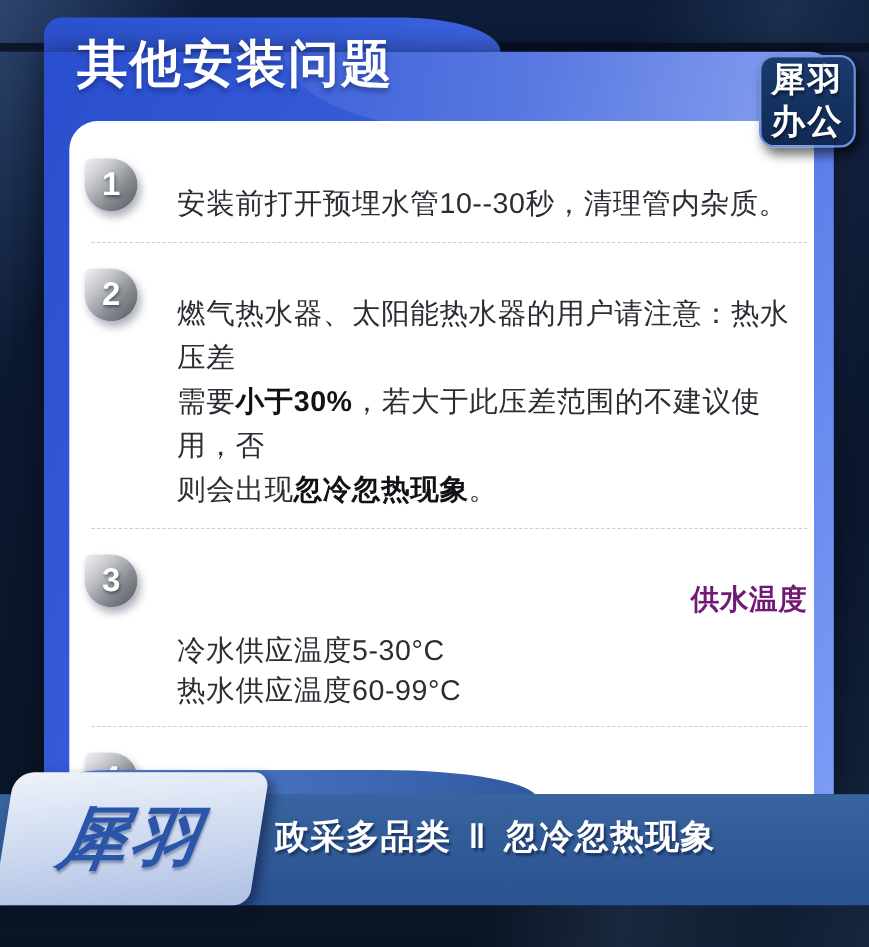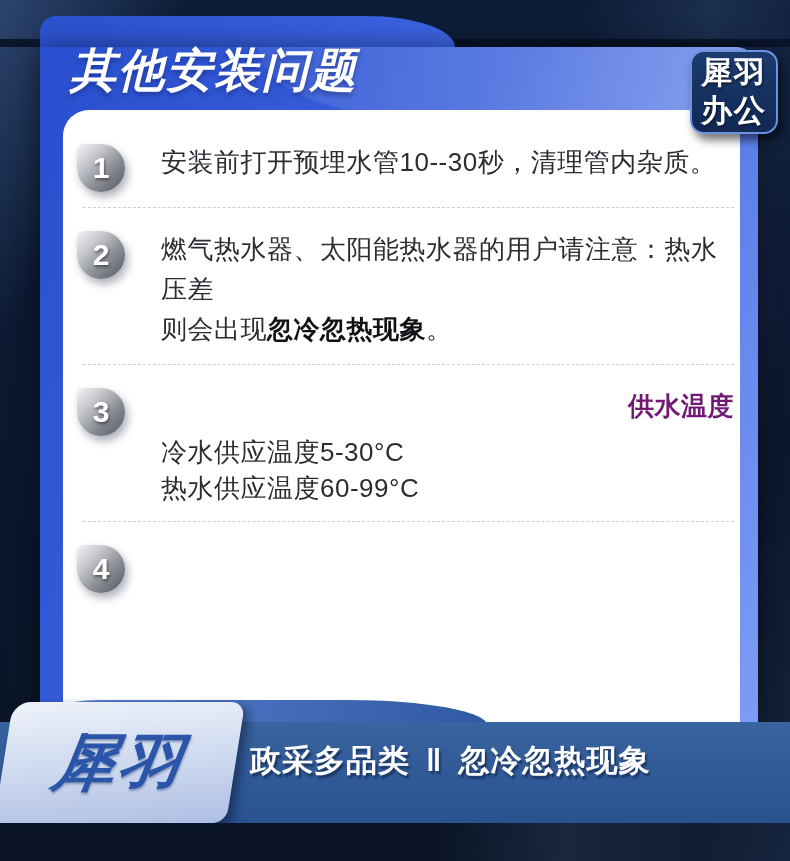--- a/index.html
+++ b/index.html
@@ -30,24 +30,23 @@
     background:linear-gradient(115deg,#2a4fce 0%,#3a60dc 45%,#7d9cf6 100%);
     border-radius:0 22px 0 0;overflow:hidden;
     box-shadow:0 0 26px rgba(0,0,0,.45);
   }
   .panel-light{
     position:absolute;top:0;right:0;width:500px;height:72px;
     background:linear-gradient(90deg, rgba(255,255,255,.06), rgba(255,255,255,.28));
     border-bottom-left-radius:170px 72px;
   }
   .page-title{
-    position:absolute;left:70px;top:40px;z-index:4;
+    position:absolute;left:70px;top:28px;z-index:4;
     color:#ffffff;font-size:46px;font-weight:bold;letter-spacing:2px;
     text-shadow:0 3px 5px rgba(8,20,80,.4);
-    font-style:italic;
   }
   .logo-badge{
     position:absolute;left:690px;top:50px;width:88px;height:84px;z-index:7;
     box-sizing:border-box;border:2px solid #6d93e0;border-radius:14px;
     background:linear-gradient(180deg,#1b3a6e 0%,#102a54 100%);
     box-shadow:4px 6px 10px rgba(0,0,0,.55);
     display:flex;flex-direction:column;align-items:center;justify-content:center;
   }
   .logo-badge span{color:#fff;font-size:31px;font-weight:bold;line-height:38px;letter-spacing:2px;
     text-shadow:1px 2px 2px rgba(0,0,0,.4);}
@@ -61,21 +60,21 @@
   .numwrap{flex:none;width:66px;display:flex;justify-content:flex-start;}
   .num{
     width:48px;height:48px;margin-top:2px;flex:none;
     border-radius:6px 50% 50% 50%;
     background:linear-gradient(135deg,#f2f3f5 0%,#c6c8ce 30%,#8a8c94 62%,#55575f 100%);
     box-shadow:3px 5px 8px rgba(20,30,60,.35);
     display:flex;align-items:center;justify-content:center;
     color:#fff;font-size:30px;font-weight:bold;
     text-shadow:1px 2px 3px rgba(0,0,0,.45);
   }
-  .txt{flex:1;color:#2b2d33;font-size:26px;line-height:40px;letter-spacing:.5px;}
+  .txt{flex:1;color:#2b2d33;font-size:26px;line-height:40px;letter-spacing:.5px;margin-top:23px;}
   .txt .b{font-weight:bold;color:#101216;}
   .txt .h{font-weight:bold;color:#701a75;line-height:40px;text-align:right;}
   .txt .sub{line-height:36px;margin-top:8px;}
   .divider{border-top:1px dashed #c9cdd5;margin:15px 6px 21px 20px;height:0;}
   .m1{margin-top:32px;} .m3{margin-top:12px;} .m4{margin-top:14px;}
 
   
   .footer-swoosh{
     position:absolute;left:38px;top:700px;width:450px;height:40px;z-index:4;
     background:linear-gradient(90deg,#5a82d4 0%,#2f5aa2 100%);
@@ -132,20 +131,21 @@
         <div><span>安装前打开预埋水管10--30秒，清理管内杂质。</span></div>
       </div>
     </div>
     <div class="divider"></div>
     <div class="row">
       <div class="numwrap">
         <div class="num">2</div>
       </div>
       <div class="txt">
         <div><span>燃气热水器、太阳能热水器的用户请注意：热水压差</span></div>
+        <div><span>需要</span><span class="b">小于30%</span><span>，若大于此压差范围的不建议使用，否</span></div>
         <div><span>则会出现</span><span class="b">忽冷忽热现象</span><span>。</span></div>
       </div>
     </div>
     <div class="divider"></div>
     <div class="row m3">
       <div class="numwrap">
         <div class="num">3</div>
       </div>
       <div class="txt">
         <div class="h">供水温度</div>

